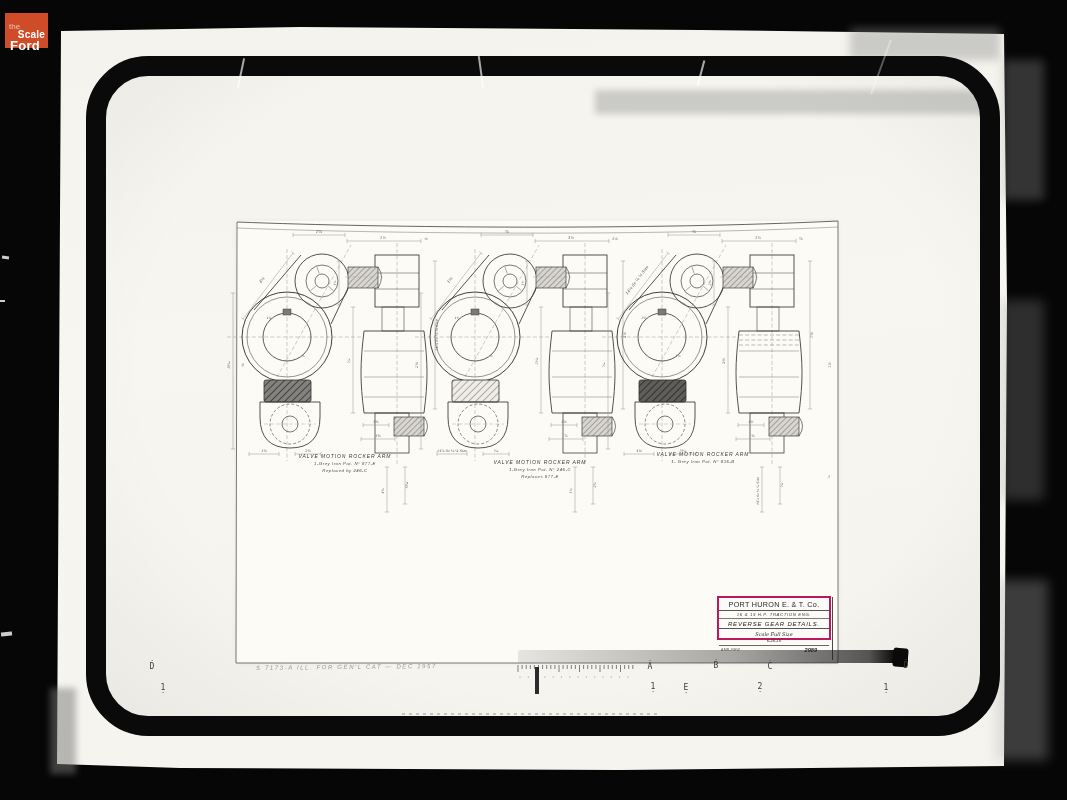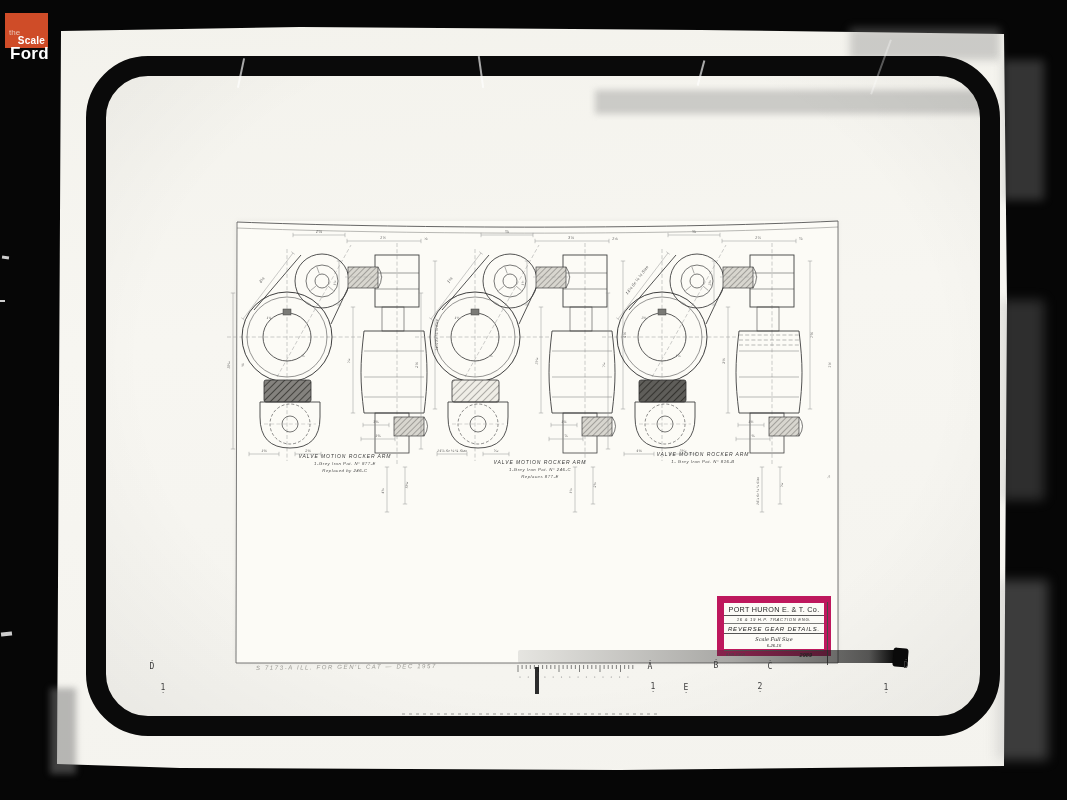--- a/index.html
+++ b/index.html
@@ -30,42 +30,42 @@
   .sp2{left:0;top:300px;width:5px;height:2px;}
   .sp3{left:1px;top:632px;width:11px;height:4px;transform:rotate(-6deg);}
   .scratch{background:rgba(255,255,255,.65);width:1.5px;}
   .sc1{left:240px;top:58px;height:30px;transform:rotate(12deg);}
   .sc2{left:480px;top:56px;height:32px;transform:rotate(-8deg);}
   .sc3{left:700px;top:60px;height:26px;transform:rotate(15deg);}
   .sc4{left:880px;top:38px;height:58px;width:2px;transform:rotate(20deg);opacity:.5;}
 
   
   .logo{position:absolute;left:5px;top:13px;width:43px;height:35px;background:#cf4c28;
-        color:#fff;padding:16px 3px;line-height:.92;}
+        color:#fff;padding:10px 3px;line-height:.92;}
   .logo .the{display:block;font-size:8px;color:#e9c4b4;font-weight:400;margin-left:1px;}
   .logo .henry{display:block;font-size:10px;font-weight:bold;text-align:right;letter-spacing:.2px;}
-  .logo .ford{display:block;font-size:17px;font-weight:bold;letter-spacing:.3px;margin-left:2px;}
+  .logo .ford{display:block;font-size:13px;font-weight:bold;letter-spacing:.3px;margin-left:2px;}
 
   
   .sheet-bg{position:absolute;left:236px;top:221px;width:602px;height:442px;background:#fcfbf6;
             box-shadow:0 0 6px rgba(0,0,0,.05);}
   #sheet-svg{position:absolute;left:230px;top:215px;width:615px;height:455px;overflow:visible;}
 
   
   .arm-label{position:absolute;transform:translateX(-50%);text-align:center;color:#3a3a3a;
              font-style:italic;white-space:nowrap;}
   .arm-label .l1{display:block;font-size:5px;letter-spacing:.9px;}
   .arm-label .l2{display:block;font-size:4.3px;letter-spacing:.5px;color:#4a4a4a;margin-top:1.5px;}
   .arm-label .l3{display:block;font-size:4.3px;letter-spacing:.5px;color:#4a4a4a;margin-top:2px;}
   .lab1{left:345px;top:453px;}
   .lab2{left:540px;top:459px;}
   .lab3{left:703px;top:451px;}
 
   
-  .title-block{position:absolute;left:717px;top:596px;width:114px;height:60px;border:7px solid #be185d;
+  .title-block{position:absolute;left:717px;top:596px;width:114px;height:44px;border:2px solid #be185d;
                background:rgba(252,251,246,.92);color:#262626;text-align:center;}
   .title-block::after{content:"";position:absolute;right:-4px;top:-1px;height:63px;width:1px;background:#4a4a49;}
   .tb-company{font-size:7.2px;letter-spacing:.3px;border-bottom:1px solid #555;padding:2px 0 1px;}
   .tb-eng{font-size:4.3px;font-style:italic;color:#454545;letter-spacing:.6px;border-bottom:1px solid #7a7a78;padding:1px 0;}
   .tb-title{font-size:6px;font-style:italic;letter-spacing:.8px;border-bottom:1px solid #555;padding:1.5px 0;}
   .tb-scale{font-size:5px;font-style:italic;font-family:"DejaVu Serif",serif;padding-top:1.5px;}
   .tb-date{font-size:4.2px;font-style:italic;color:#3d3d3d;border-bottom:1px solid #666;padding:1px 0 2px;}
   .tb-foot{display:flex;justify-content:space-between;align-items:center;padding:1px 4px 0 2px;}
   .tb-code{font-size:3.5px;color:#555;letter-spacing:.3px;}
   .tb-num{font-size:5.6px;font-weight:bold;font-style:italic;margin-right:8px;}

